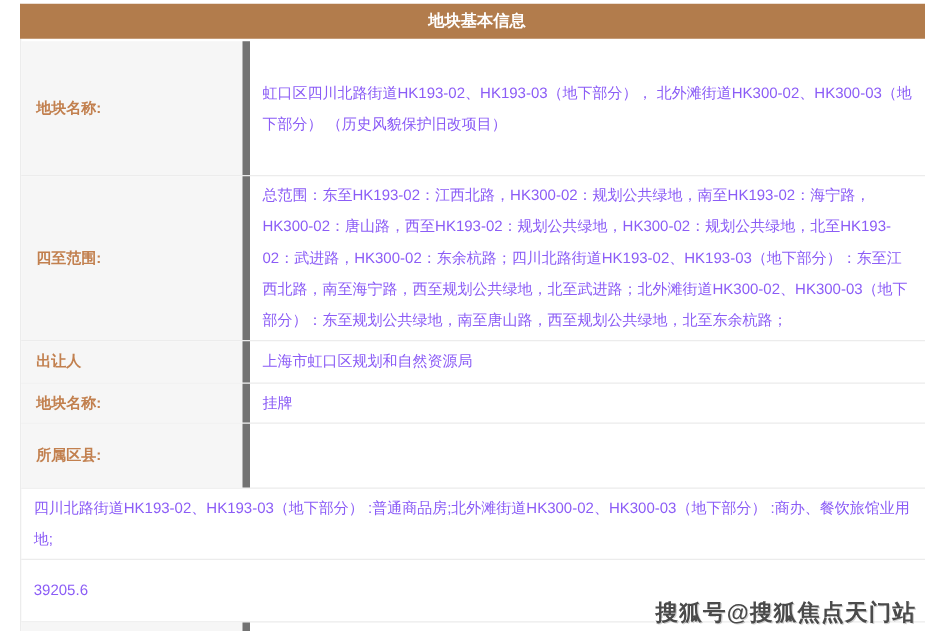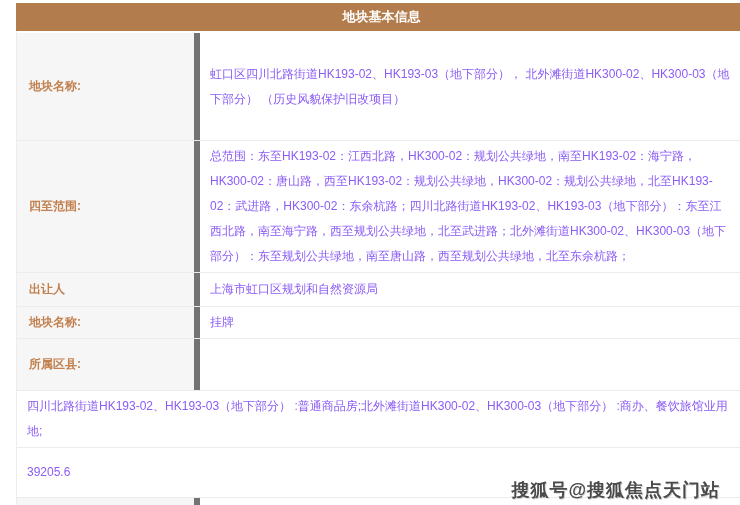--- a/index.html
+++ b/index.html
@@ -60,21 +60,21 @@
   .row:nth-of-type(3)  { min-height: 28px; }
   .row:nth-of-type(4)  { min-height: 34px; }
   .row:nth-of-type(5)  { min-height: 31px; }
   .row:nth-of-type(6)  { min-height: 52px; }
   .row:nth-of-type(7)  { min-height: 31px; }
   .row:nth-of-type(8)  { min-height: 50px; }
   .row:nth-of-type(9)  { min-height: 50px; }
   .row:nth-of-type(10) { min-height: 31px; }
   .watermark {
     position: absolute;
-    right: 20px;
+    right: 7px;
     bottom: 3px;
     font-size: 18px;
     font-weight: 700;
     letter-spacing: 1px;
     color: #4a4a4a;
     text-shadow: -2px -2px 0 #ffffff, -1px -1px 0 #ffffff, 1px 1px 0 rgba(0,0,0,0.18);
     white-space: nowrap;
   }
 </style>
 </head>

